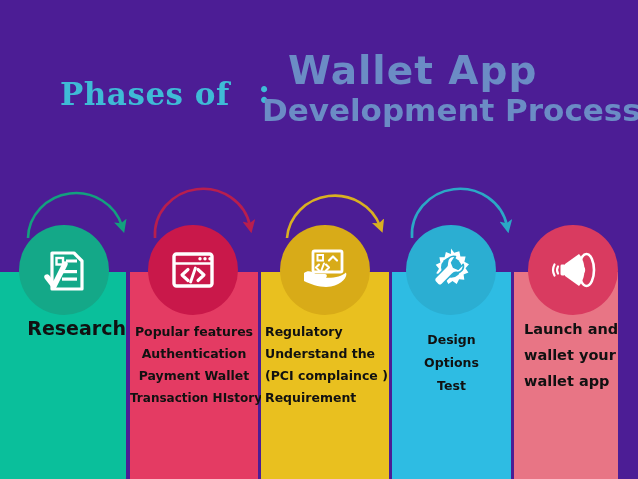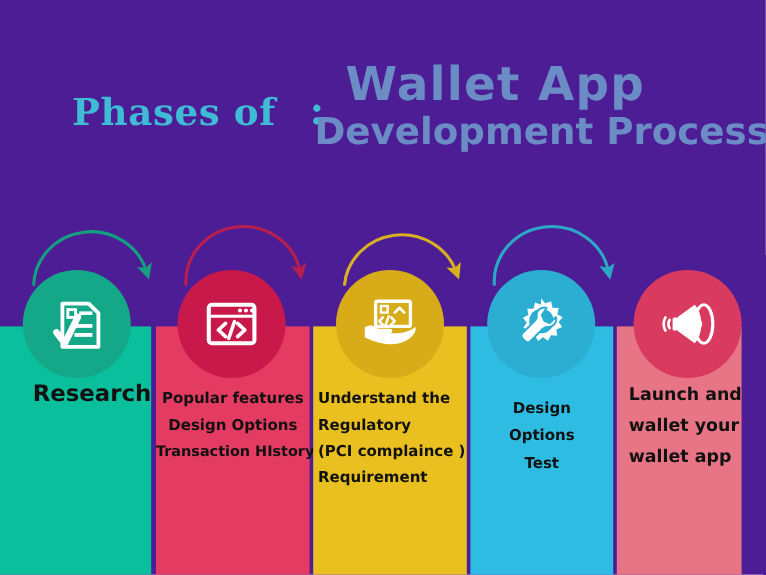--- a/index.html
+++ b/index.html
@@ -162,29 +162,30 @@
 
     <div class="panel" style="left:0px; width:126px; background:#0ABF9B;">
       <div class="panel-text" style="top:44px; font-size:19px; line-height:25px; padding-left:5px; text-align:right;">
         <span class="line">Research</span>
       </div>
     </div>
 
     <div class="panel" style="left:130px; width:128px; background:#E43B63;">
       <div class="panel-text" style="top:49px; font-size:12.5px; line-height:22px; text-align:center;">
         <span class="line">Popular features</span>
-        <span class="line">Design Options</span>
+        <span class="line">Authentication</span>
+        <span class="line">Payment Wallet</span>
         <span class="line" style="font-size:12px;">Transaction HIstory</span>
       </div>
     </div>
 
     <div class="panel" style="left:261px; width:128px; background:#E9C01F;">
       <div class="panel-text" style="top:49px; font-size:12.5px; line-height:22px; padding-left:4px; text-align:left;">
+        <span class="line">Regulatory</span>
         <span class="line">Understand the</span>
-        <span class="line">Regulatory</span>
         <span class="line">(PCI complaince )</span>
         <span class="line">Requirement</span>
       </div>
     </div>
 
     <div class="panel" style="left:392px; width:119px; background:#2EBCE3;">
       <div class="panel-text" style="top:56px; font-size:12.5px; line-height:23px; text-align:center;">
         <span class="line">Design</span>
         <span class="line">Options</span>
         <span class="line">Test</span>

